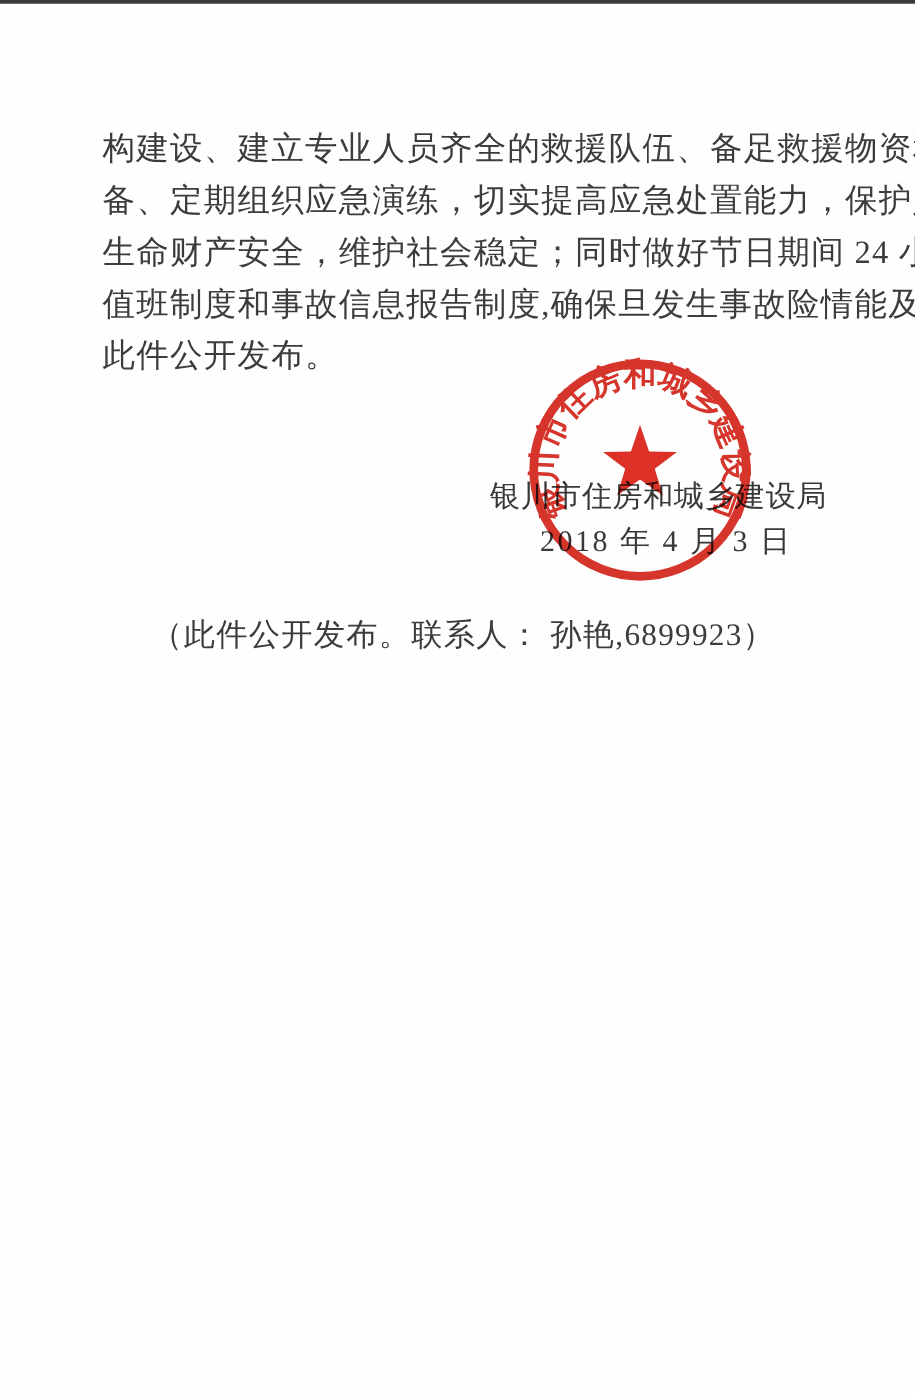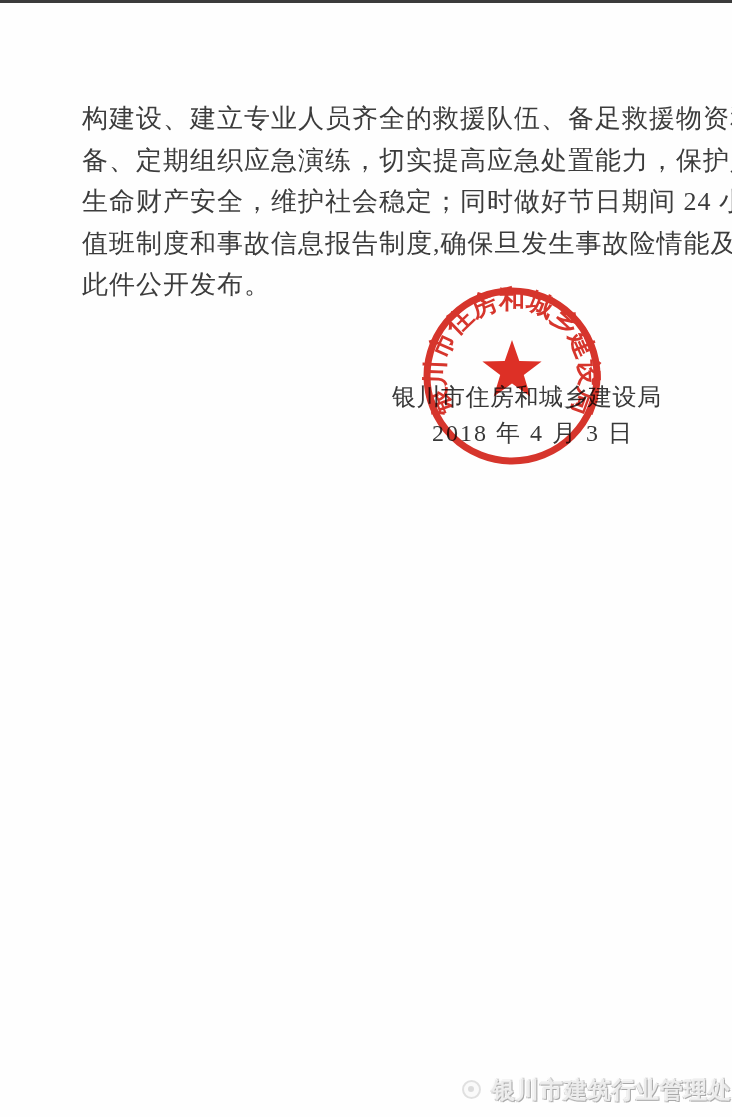--- a/index.html
+++ b/index.html
@@ -113,33 +113,27 @@
     <div class="body-line">备、定期组织应急演练，切实提高应急处置能力，保护人民</div>
     <div class="body-line">生命财产安全，维护社会稳定；同时做好节日期间 24 小时</div>
     <div class="body-line">值班制度和事故信息报告制度,确保旦发生事故险情能及时</div>
     <div class="body-line">此件公开发布。</div>
   </div>
 
   <div class="sig-org">银川市住房和城乡建设局</div>
 
   <div class="sig-date">2018 年 4 月 3 日</div>
 
+  <div class="contact-note">（此件公开发布。联系人： 孙艳,6899923）</div>
 
   <div class="seal">
     <svg width="186" height="186" viewBox="0 0 186 186">
       <circle cx="93" cy="93" r="85" fill="none" stroke="#d5281e" stroke-width="7"></circle>
       <path id="sealArc" d="M 34.1 127 A 68 68 0 1 1 151.9 127" fill="none"></path>
       <text font-size="26" font-weight="bold" fill="#d5281e" font-family="'Liberation Serif','DejaVu Serif',serif">
         <textPath href="#sealArc" startOffset="50%" text-anchor="middle">银川市住房和城乡建设局</textPath>
       </text>
       <polygon fill="#dc2318" points="93,57 100.3,78.1 122.6,78.5 104.8,92.0 111.3,113.4 93,100.5 74.7,113.4 81.2,92.0 63.4,78.5 85.7,78.1"></polygon>
     </svg>
   </div>
 
-  <div class="footer-watermark">
-    <div class="footer-logo">
-      <div class="ring"></div>
-      <div class="dot"></div>
-    </div>
-    <div class="footer-text">银川市建筑行业管理处</div>
-  </div>
 
 </div>
 
 </body></html>

